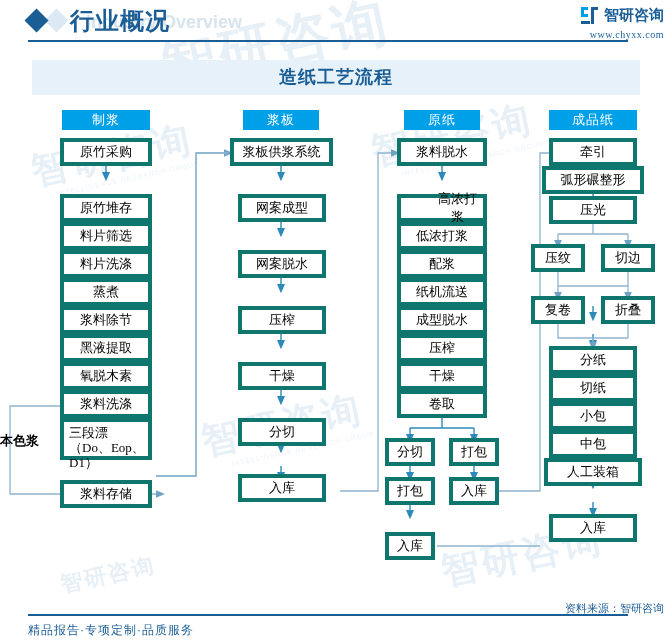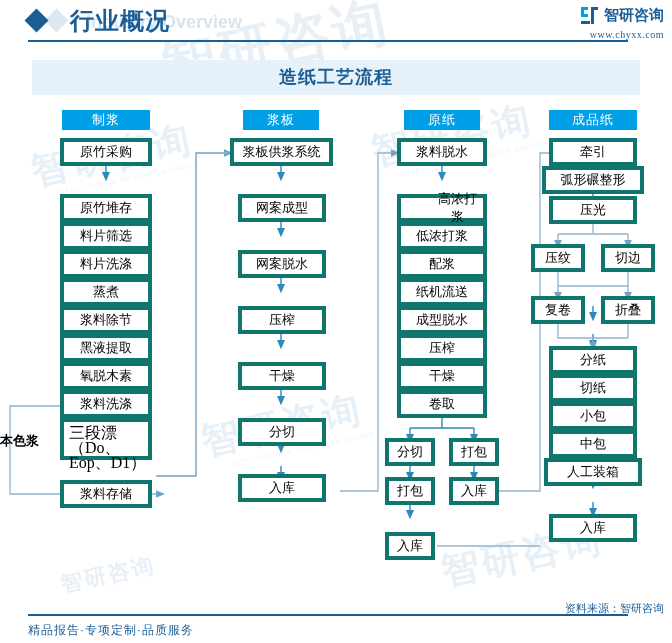--- a/index.html
+++ b/index.html
@@ -38,21 +38,21 @@
 
   
   #canvas{position:absolute;left:0;top:96px;width:672px;height:505px;}
   svg#wires{position:absolute;left:0;top:0;width:672px;height:505px;}
 
   .colhdr{position:absolute;background:#00a0e9;color:#ffffff;font-size:13px;text-align:center;
           line-height:20px;height:20px;font-weight:normal;letter-spacing:1px;}
   .node{position:absolute;border:4px solid #0f766e;background:#ffffff;color:#000000;
         font-size:13px;text-align:center;box-sizing:border-box;
         display:flex;align-items:center;justify-content:center;letter-spacing:0px;}
-  .node.two{font-size:16px;line-height:15px;display:block;padding-top:3px;font-family:"Liberation Serif","DejaVu Serif",serif;text-align:left;padding-left:5px;}
+  .node.two{font-size:13px;line-height:15px;display:block;padding-top:3px;font-family:"Liberation Serif","DejaVu Serif",serif;text-align:left;padding-left:5px;}
   .label-free{position:absolute;font-size:13px;color:#000;font-weight:bold;}
 
   
   #foot-rule{position:absolute;left:28px;top:614px;width:600px;height:2px;background:#1b5e96;}
   #foot-left{position:absolute;left:28px;top:622px;font-size:12px;color:#1b5e96;letter-spacing:1px;}
   #foot-right{position:absolute;right:8px;top:601px;font-size:11px;color:#1b5e96;}
 </style>
 </head>
 <body>
 

